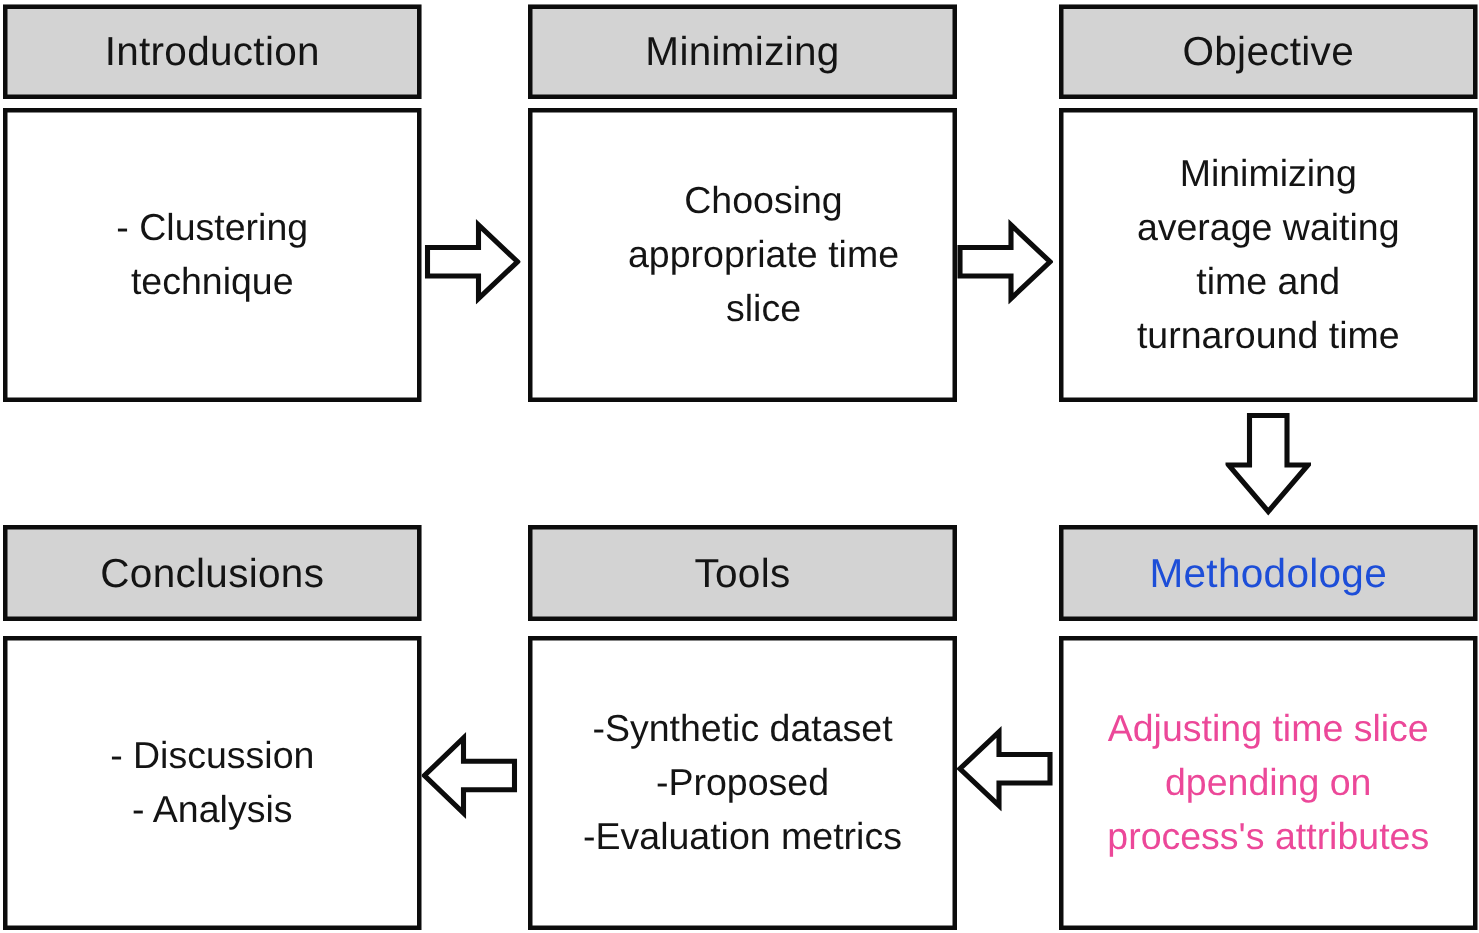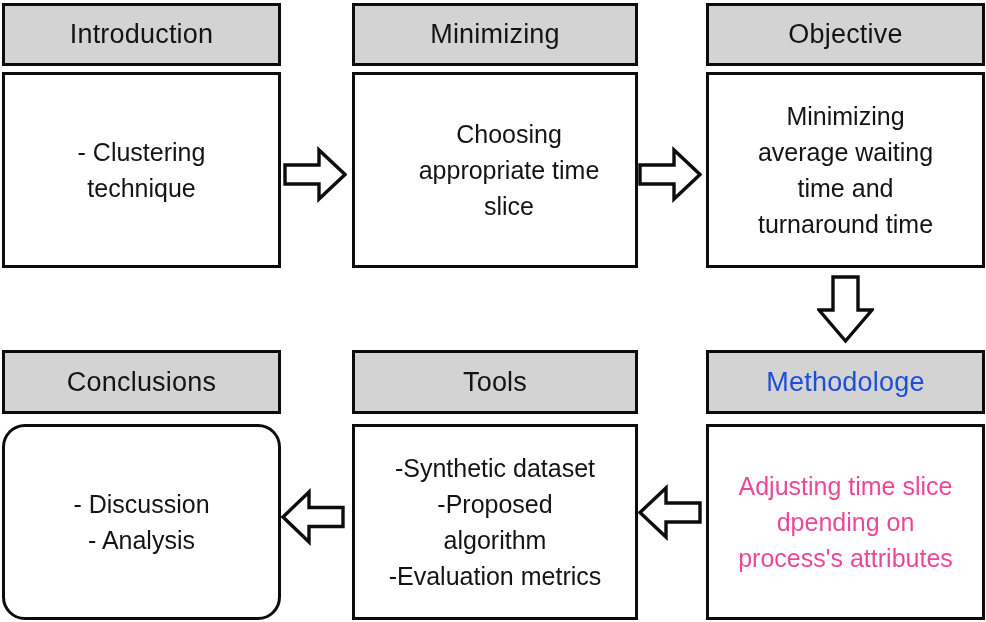--- a/index.html
+++ b/index.html
@@ -121,31 +121,30 @@
       <path d="M62 19 H28 V4 L2 28.5 L28 53 V38 H62 Z" style="stroke: rgb(12, 12, 12);"></path>
     </svg>
   </div>
 
   <div class="hdr r2 c2" style="background: rgb(211, 211, 211); border-color: rgb(12, 12, 12); color: rgb(20, 20, 20);">
     <span>Tools</span>
   </div>
   <div class="bdy r2 c2" style="border-color: rgb(12, 12, 12); color: rgb(20, 20, 20);">
     <div>-Synthetic dataset</div>
     <div>-Proposed</div>
-    <div>algorithm</div>
     <div>-Evaluation metrics</div>
   </div>
 
   <div class="arrow a5">
     <svg width="64" height="58" viewBox="0 0 64 58" aria-hidden="true">
       <path d="M62 19.5 H28 V4 L2 29 L28 54 V38.5 H62 Z" style="stroke: rgb(12, 12, 12);"></path>
     </svg>
   </div>
 
   <div class="hdr r2 c1" style="background: rgb(211, 211, 211); border-color: rgb(12, 12, 12); color: rgb(20, 20, 20);">
     <span>Conclusions</span>
   </div>
-  <div class="bdy r2 c1" style="border-color: rgb(12, 12, 12); color: rgb(20, 20, 20); border-radius: 23px;">
+  <div class="bdy r2 c1" style="border-color: rgb(12, 12, 12); color: rgb(20, 20, 20);">
     <div>- Discussion</div>
     <div>- Analysis</div>
   </div>
 
 </div>
 
 </body></html>

